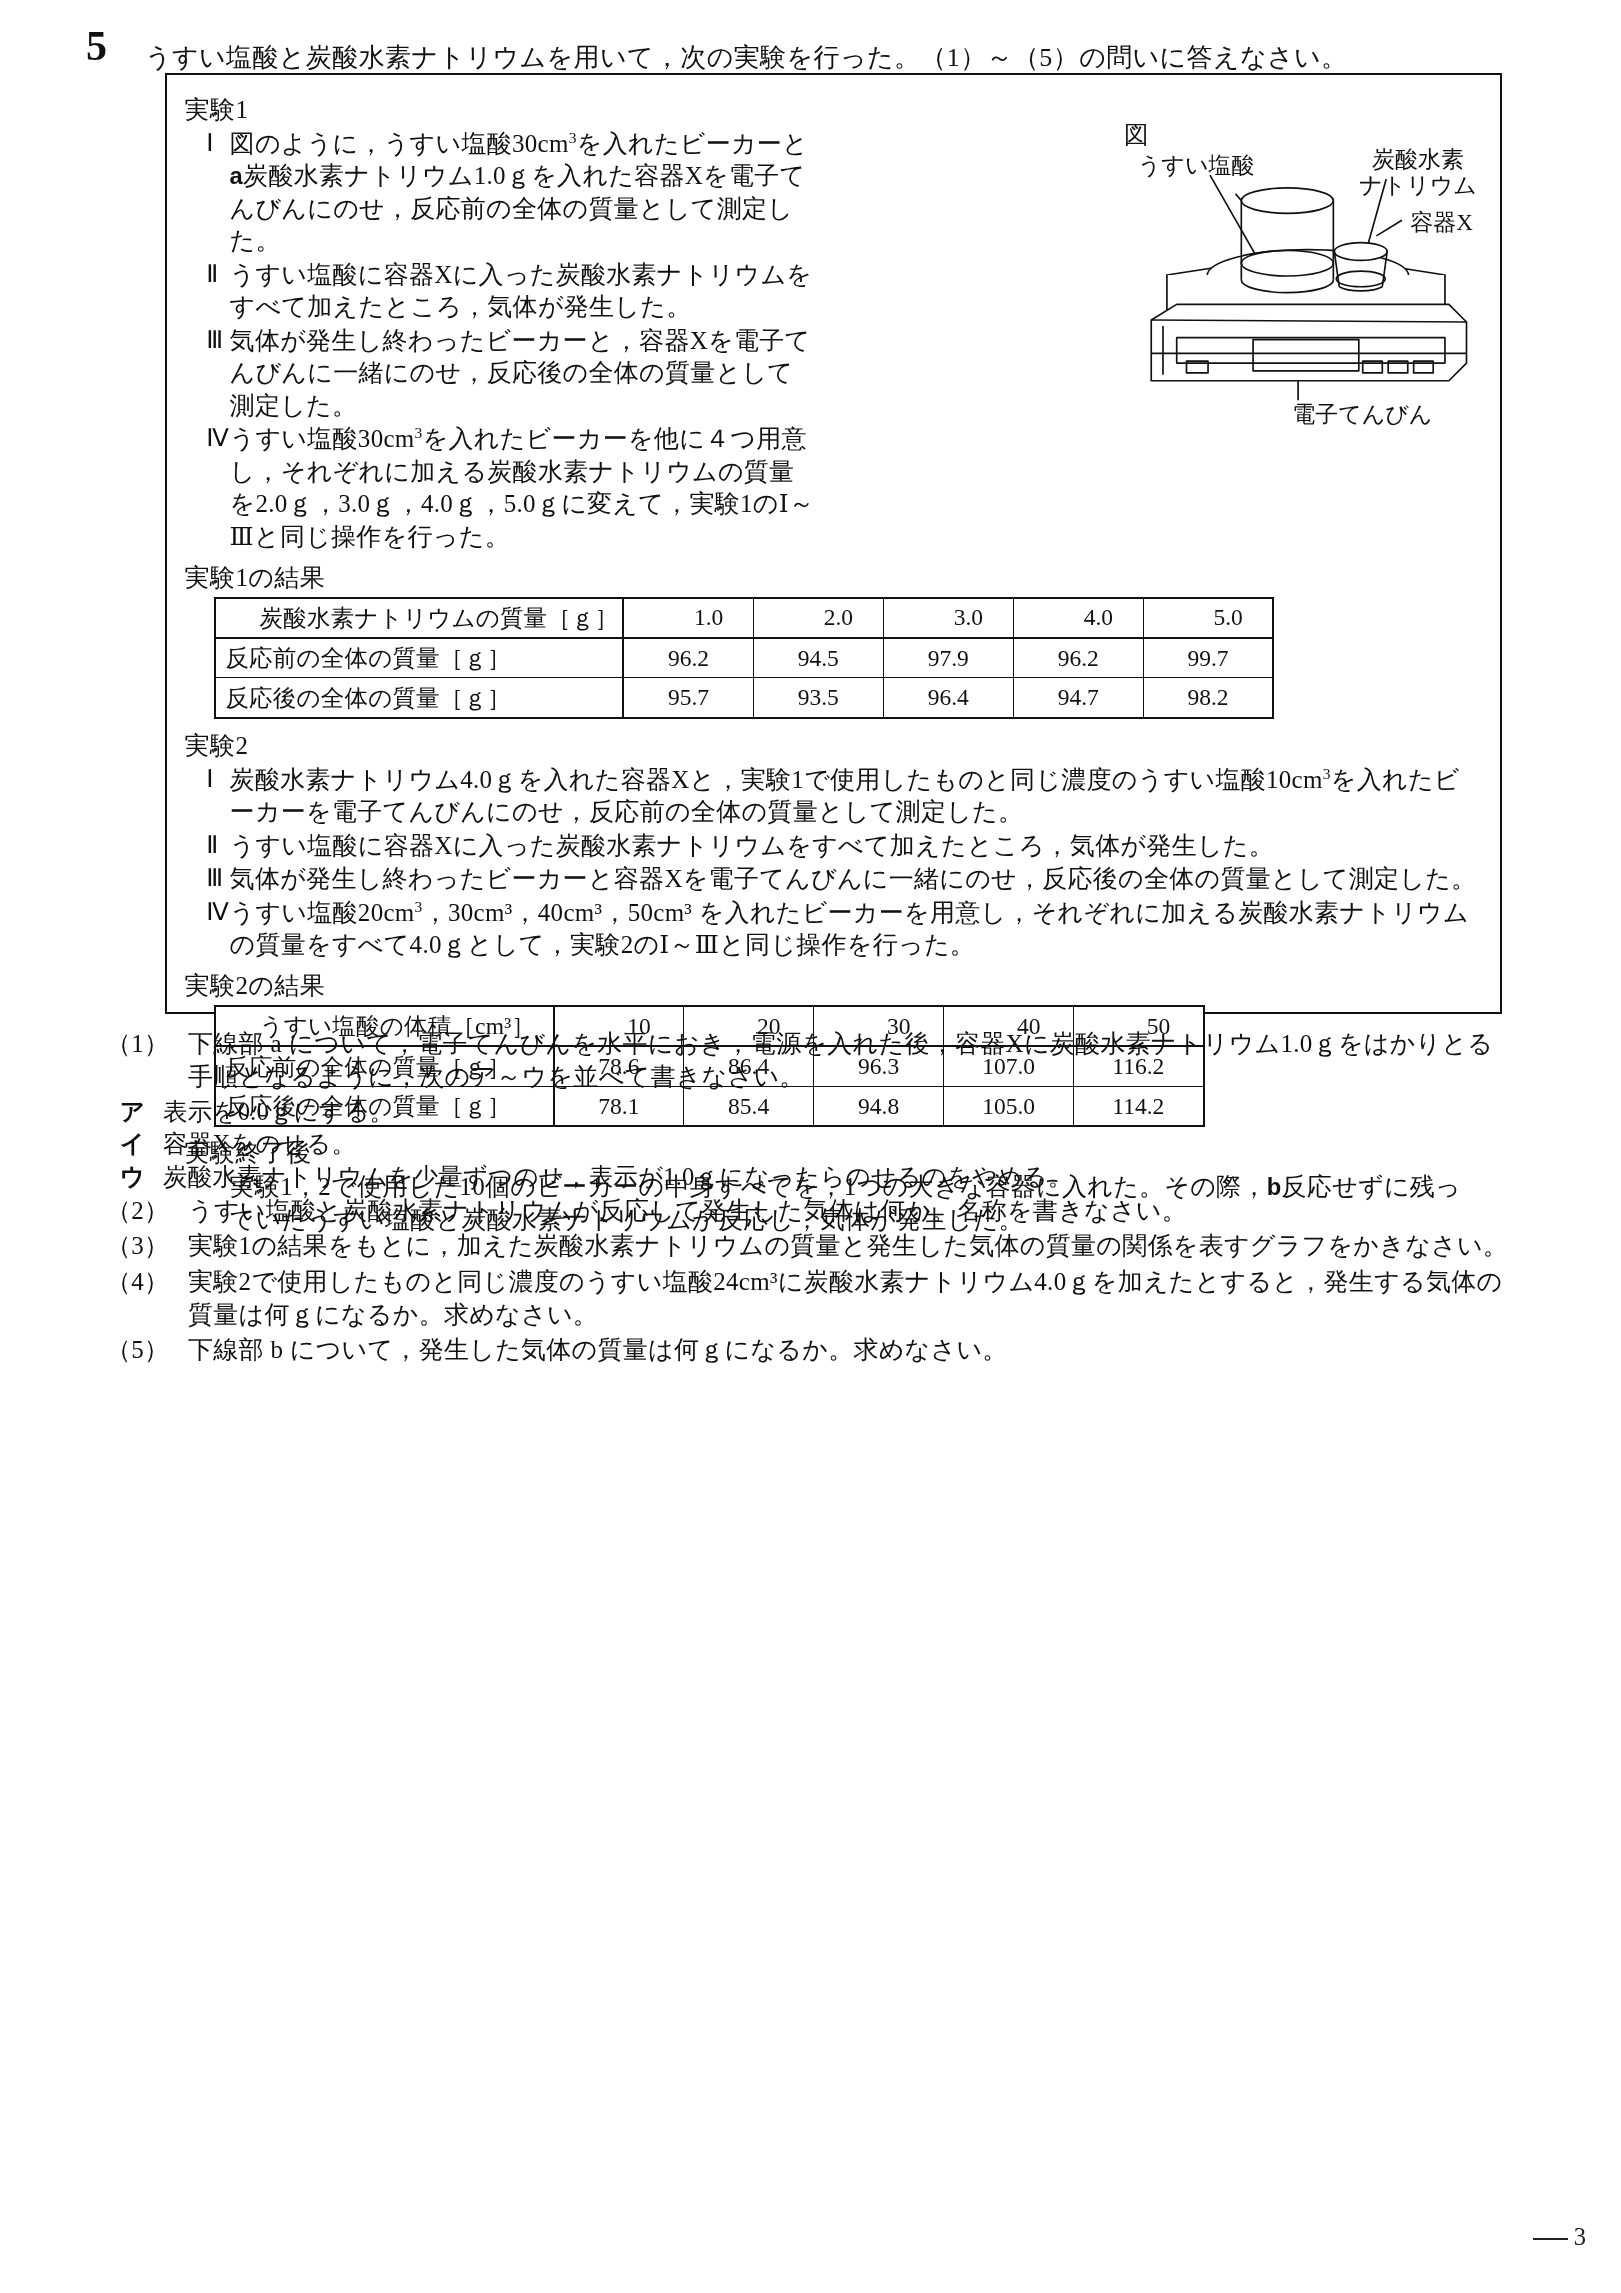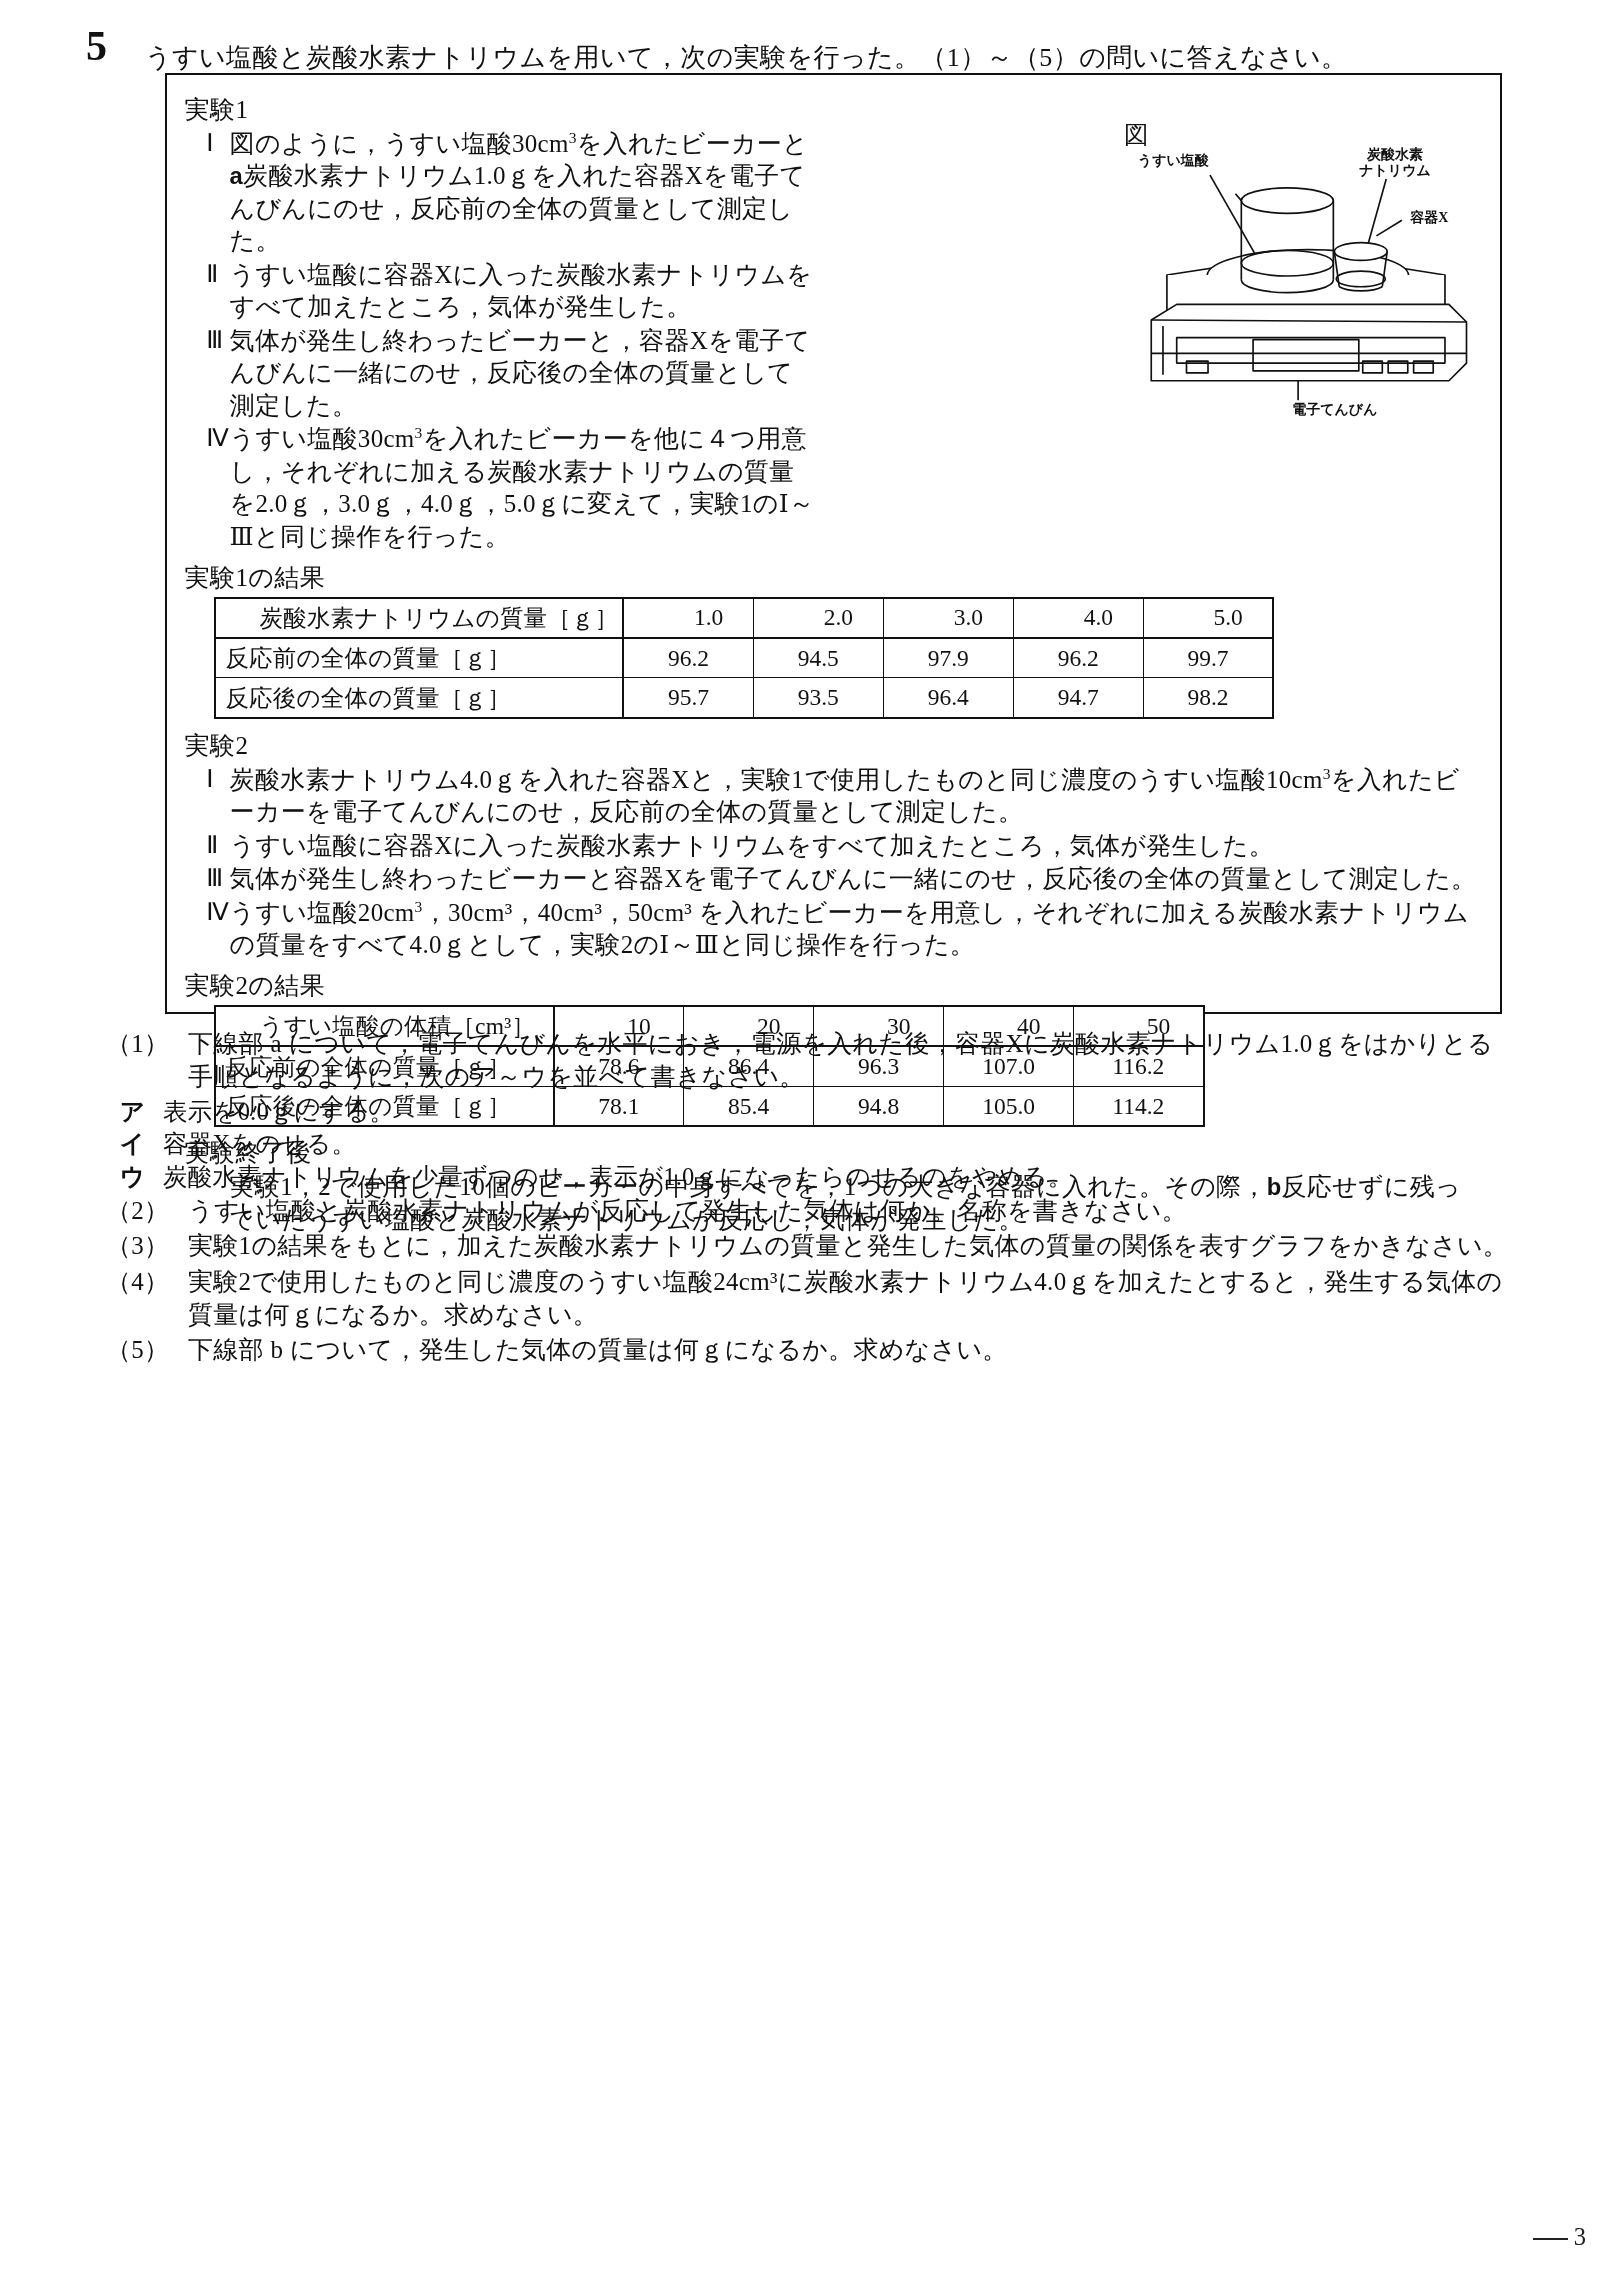--- a/index.html
+++ b/index.html
@@ -98,24 +98,23 @@
     height: 314px;
   }
   .figlabel {
     position: absolute;
     left: 7.8px;
     top: 0px;
     font-size: 24.5px;
   }
   .fig-cap {
     position: absolute;
-    font-size: 14px;
+    font-size: 23px;
     line-height: 1.12;
     white-space: nowrap;
-    font-weight: bold;
   }
   .cap-acid   { left: 21.6px;  top: 35px; }
   .cap-nahco3 { left: 243px; top: 29px; text-align: center;}
   .cap-x      { left: 294px; top: 92px; text-align: center; }
   .cap-scale  { left: 132px; top: 284px; margin-left: 44px; }
 
   
   .res-label {
     font-size: 25px;
     margin: 7.8px 0 2.9px 0;

